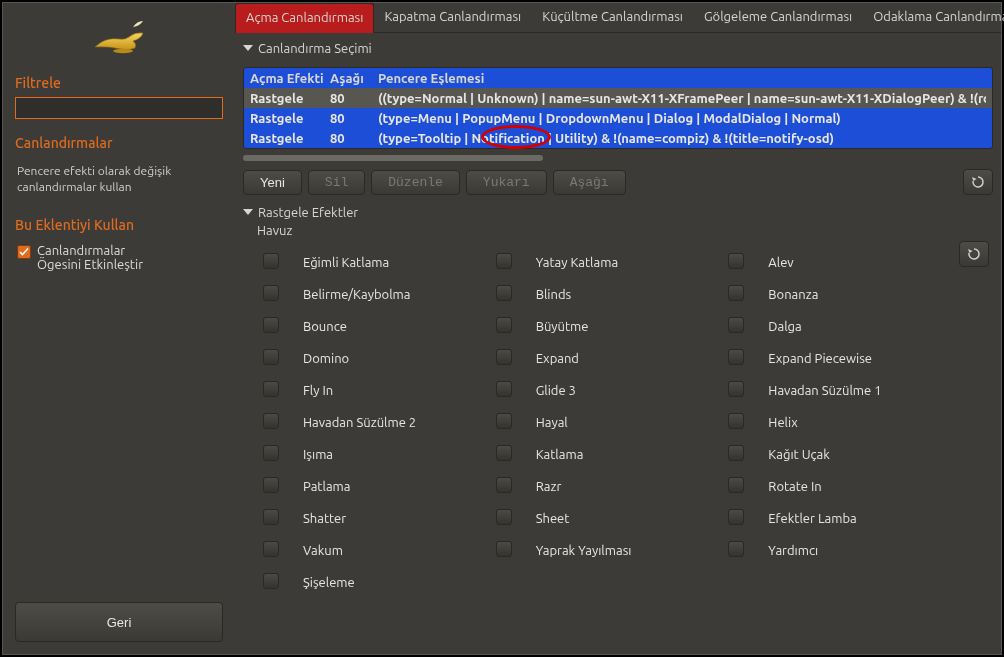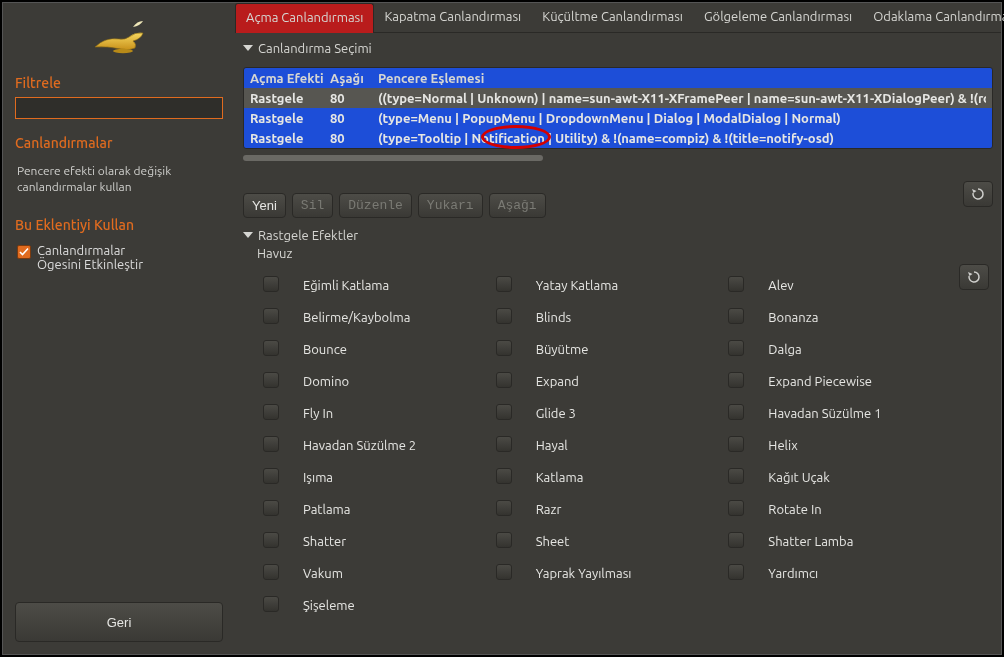--- a/index.html
+++ b/index.html
@@ -63,24 +63,23 @@
     flex: none;
     margin-top: 2px;
   }
   .cbox svg { width: 10px; height: 10px; }
   .back-btn-wrap { margin-top: auto; padding: 6px 0 2px; }
   .btn {
     background: linear-gradient(#4d4c47, #3a3935);
     border: 1px solid #2a2926;
     color: #e6e6e3;
     border-radius: 4px;
-    padding: 4px 8px;
+    padding: 4px 16px;
     font-size: 13px;
     cursor: pointer;
-    margin-top: 24px;
   }
   .btn.wide { width: 100%; height: 40px; }
   .btn.disabled { color: #7a7a74; font-family: Liberation Mono, monospace; }
   
   .main {
     flex: 1;
     display: flex;
     flex-direction: column;
     min-width: 0;
   }
@@ -426,21 +425,21 @@
             <div class="eff">
               <div class="chk"></div>
               <span>Shatter</span>
             </div>
             <div class="eff">
               <div class="chk"></div>
               <span>Sheet</span>
             </div>
             <div class="eff">
               <div class="chk"></div>
-              <span>Shatter Lamba</span>
+              <span>Efektler Lamba</span>
             </div>
             <div class="eff">
               <div class="chk"></div>
               <span>Vakum</span>
             </div>
             <div class="eff">
               <div class="chk"></div>
               <span>Yaprak Yayılması</span>
             </div>
             <div class="eff">

